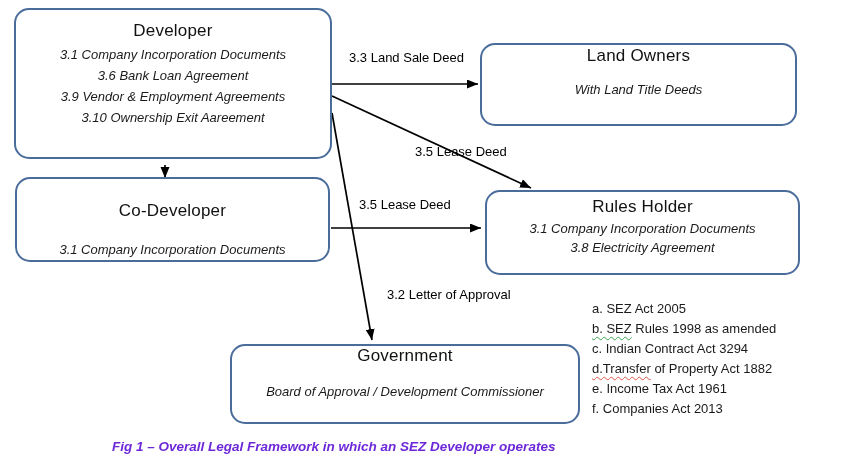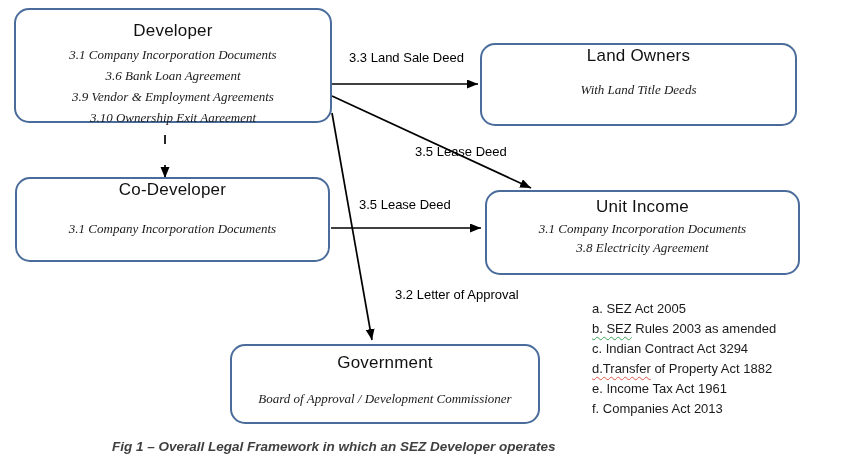--- a/index.html
+++ b/index.html
@@ -7,55 +7,55 @@
     position:relative; width:844px; height:466px; background:#ffffff;
     font-family:"Liberation Sans", sans-serif; color:#1a1a1a; overflow:hidden;
   }
   svg.connectors { position:absolute; left:0; top:0; width:844px; height:466px; }
 
   .box {
     position:absolute; background:#fff; border:2.5px solid #4a6c9b;
     border-radius:15px; text-align:center; box-sizing:border-box;
   }
   .box-title { font-size:17px; color:#111; letter-spacing:0.2px; }
-  .box-item  { font-style:italic; font-size:13px; line-height:21px; color:#1a1a1a;font-family:Liberation Serif, serif; }
+  .box-item  { font-style:italic; font-size:13px; line-height:21px; color:#1a1a1a; }
 
-  .box-developer    { left:14px;  top:8px;   width:318px; height:115px; padding-top:11px; }
+  .box-developer    { left:14px;  top:8px;   width:318px; height:151px; padding-top:11px; }
   .box-land-owners  { left:480px; top:43px;  width:317px; height:83px;  padding-top:1px; }
-  .box-co-developer { left:15px;  top:177px; width:315px; height:85px;  padding-top:1px; }
+  .box-co-developer { left:15px;  top:177px; width:315px; height:85px;  padding-top:22px; }
   .box-unit-holder  { left:485px; top:190px; width:315px; height:85px;  padding-top:5px; }
-  .box-government   { left:230px; top:344px; width:310px; height:80px;  padding-top:7px; }
+  .box-government   { left:230px; top:344px; width:350px; height:80px;  }
 
   .box-developer .box-items { margin-top:3px; }
   .box-land-owners .box-item { margin-top:13px; }
   .box-co-developer .box-item { margin-top:18px; }
   .box-unit-holder .box-item { line-height:19px; }
   .box-unit-holder .box-items { margin-top:2px; }
   .box-government .box-item { margin-top:15px; }
 
   .edge-label {
     position:absolute; font-size:13px; white-space:nowrap;
     color:#000;
   }
   .lbl-land-sale { left:349px; top:50px; }
   .lbl-lease-1   { left:415px; top:144px; }
   .lbl-lease-2   { left:359px; top:197px; }
   .lbl-codev     { left:66px;  top:146px; }
-  .lbl-loa       { left:387px; top:287px;margin-left:8px; }
+  .lbl-loa       { left:387px; top:287px; }
   .lbl-bond      { left:387px; top:306px; }
 
   .laws { position:absolute; left:592px; top:299px; width:252px; font-size:13px; }
   .laws-title { font-weight:bold; font-style:italic; font-size:13.5px; line-height:20px; margin-bottom:2px; }
   .laws-item { line-height:20px; white-space:nowrap; }
   .squiggle-green { text-decoration:underline; text-decoration-style:wavy; text-decoration-color:#3aa655; text-decoration-thickness:1px; text-underline-offset:3px; }
   .squiggle-red   { text-decoration:underline; text-decoration-style:wavy; text-decoration-color:#e0584a; text-decoration-thickness:1px; text-underline-offset:3px; }
 
   .caption {
     position:absolute; left:112px; top:439px; width:440px;
-    font-weight:bold; font-style:italic; font-size:13.5px; white-space:nowrap; color:#404040;
+    font-weight:bold; font-style:italic; font-size:13.5px; white-space:nowrap; color:#6d28d9;
   }
 </style>
 </head>
 <body>
 
 <div class="stage">
 
   <svg class="connectors" viewBox="0 0 844 466" xmlns="http://www.w3.org/2000/svg">
     <defs>
       <marker id="ah" markerUnits="userSpaceOnUse" markerWidth="12" markerHeight="10" refX="11" refY="4.5" orient="auto">
@@ -84,40 +84,40 @@
     <div class="box-title">Land Owners</div>
     <div class="box-item">With Land Title Deeds</div>
   </div>
 
   <div class="box box-co-developer">
     <div class="box-title">Co-Developer</div>
     <div class="box-item">3.1 Company Incorporation Documents</div>
   </div>
 
   <div class="box box-unit-holder">
-    <div class="box-title">Unit Income</div>
+    <div class="box-title">Rules Holder</div>
     <div class="box-items">
       <div class="box-item">3.1 Company Incorporation Documents</div>
       <div class="box-item">3.8 Electricity Agreement</div>
     </div>
   </div>
 
   <div class="box box-government">
     <div class="box-title">Government</div>
     <div class="box-item">Board of Approval / Development Commissioner</div>
   </div>
 
   <div class="edge-label lbl-land-sale">3.3 Land Sale Deed</div>
   <div class="edge-label lbl-lease-1">3.5 Lease Deed</div>
   <div class="edge-label lbl-lease-2">3.5 Lease Deed</div>
   <div class="edge-label lbl-loa">3.2 Letter of Approval</div>
 
   <div class="laws">
     <div class="laws-item"><span>a. SEZ Act 2005</span></div>
-    <div class="laws-item"><span class="squiggle-green">b. SEZ</span><span> Rules 2003 as amended</span></div>
+    <div class="laws-item"><span class="squiggle-green">b. SEZ</span><span> Rules 1998 as amended</span></div>
     <div class="laws-item"><span>c. Indian Contract Act 3294</span></div>
     <div class="laws-item"><span class="squiggle-red">d.Transfer</span><span> of Property Act 1882</span></div>
     <div class="laws-item"><span>e. Income Tax Act 1961</span></div>
     <div class="laws-item"><span>f. Companies Act 2013</span></div>
   </div>
 
   <div class="caption">Fig 1 – Overall Legal Framework in which an SEZ Developer operates</div>
 
 </div>
 

